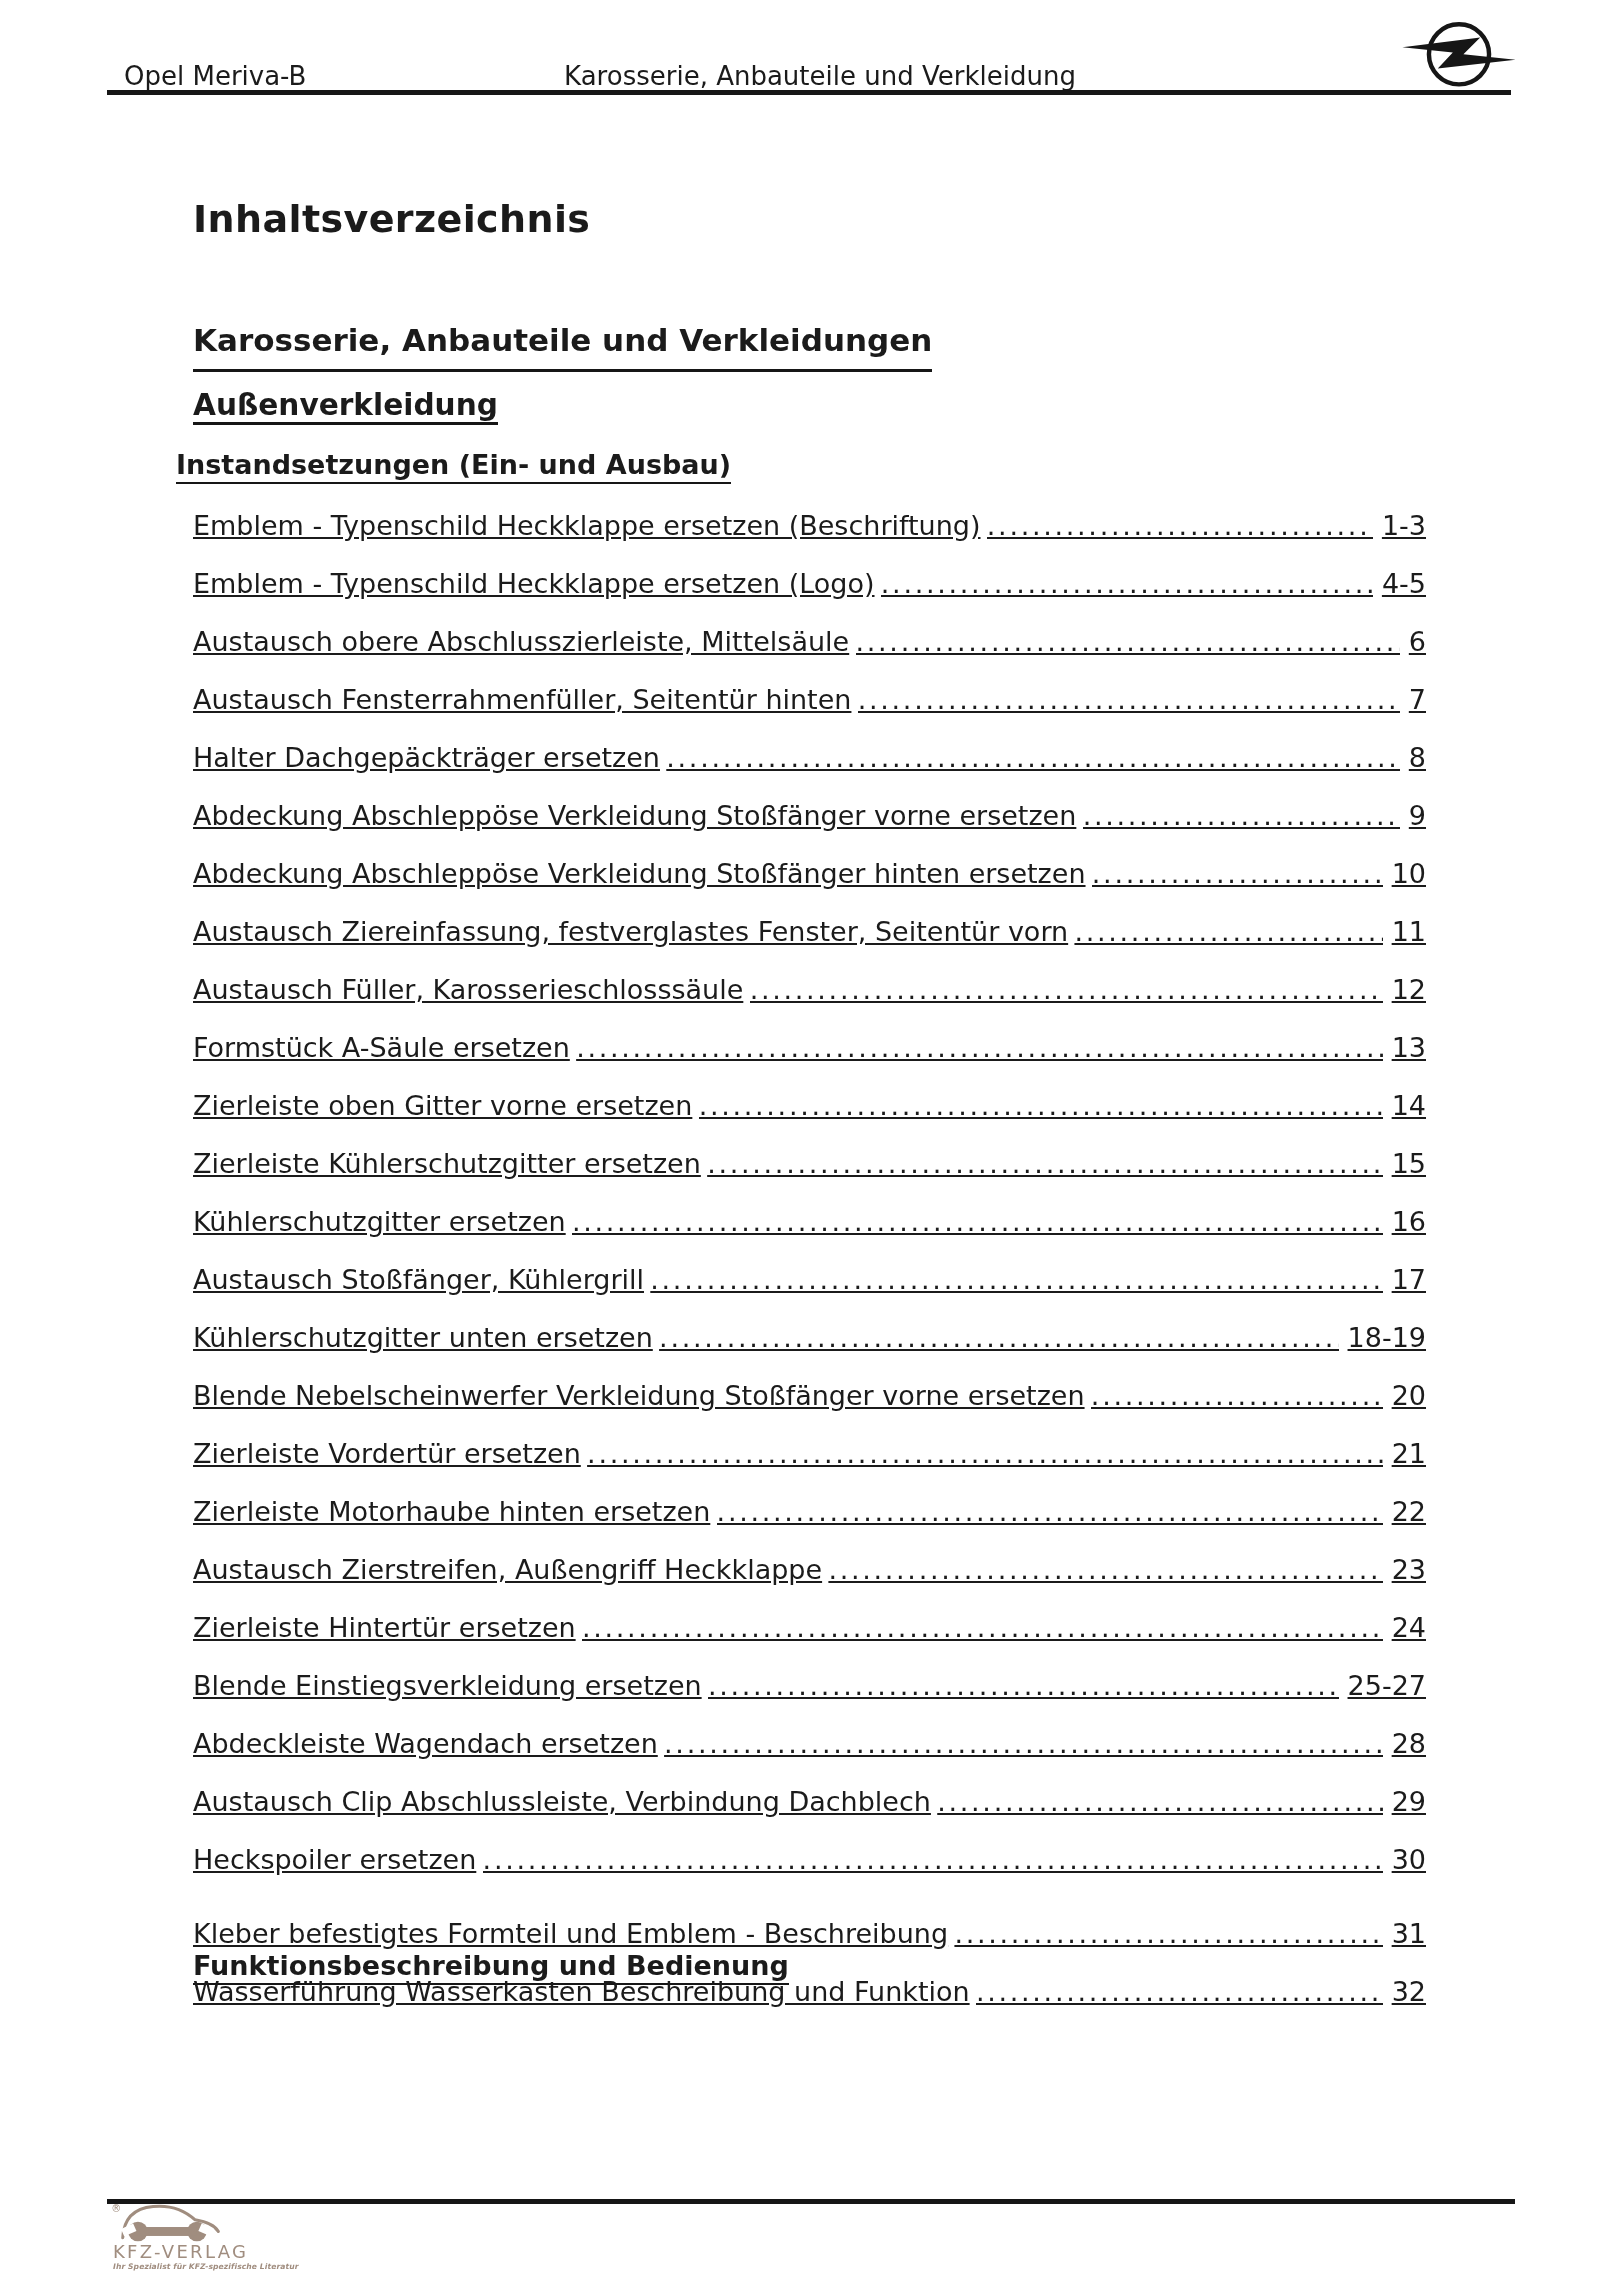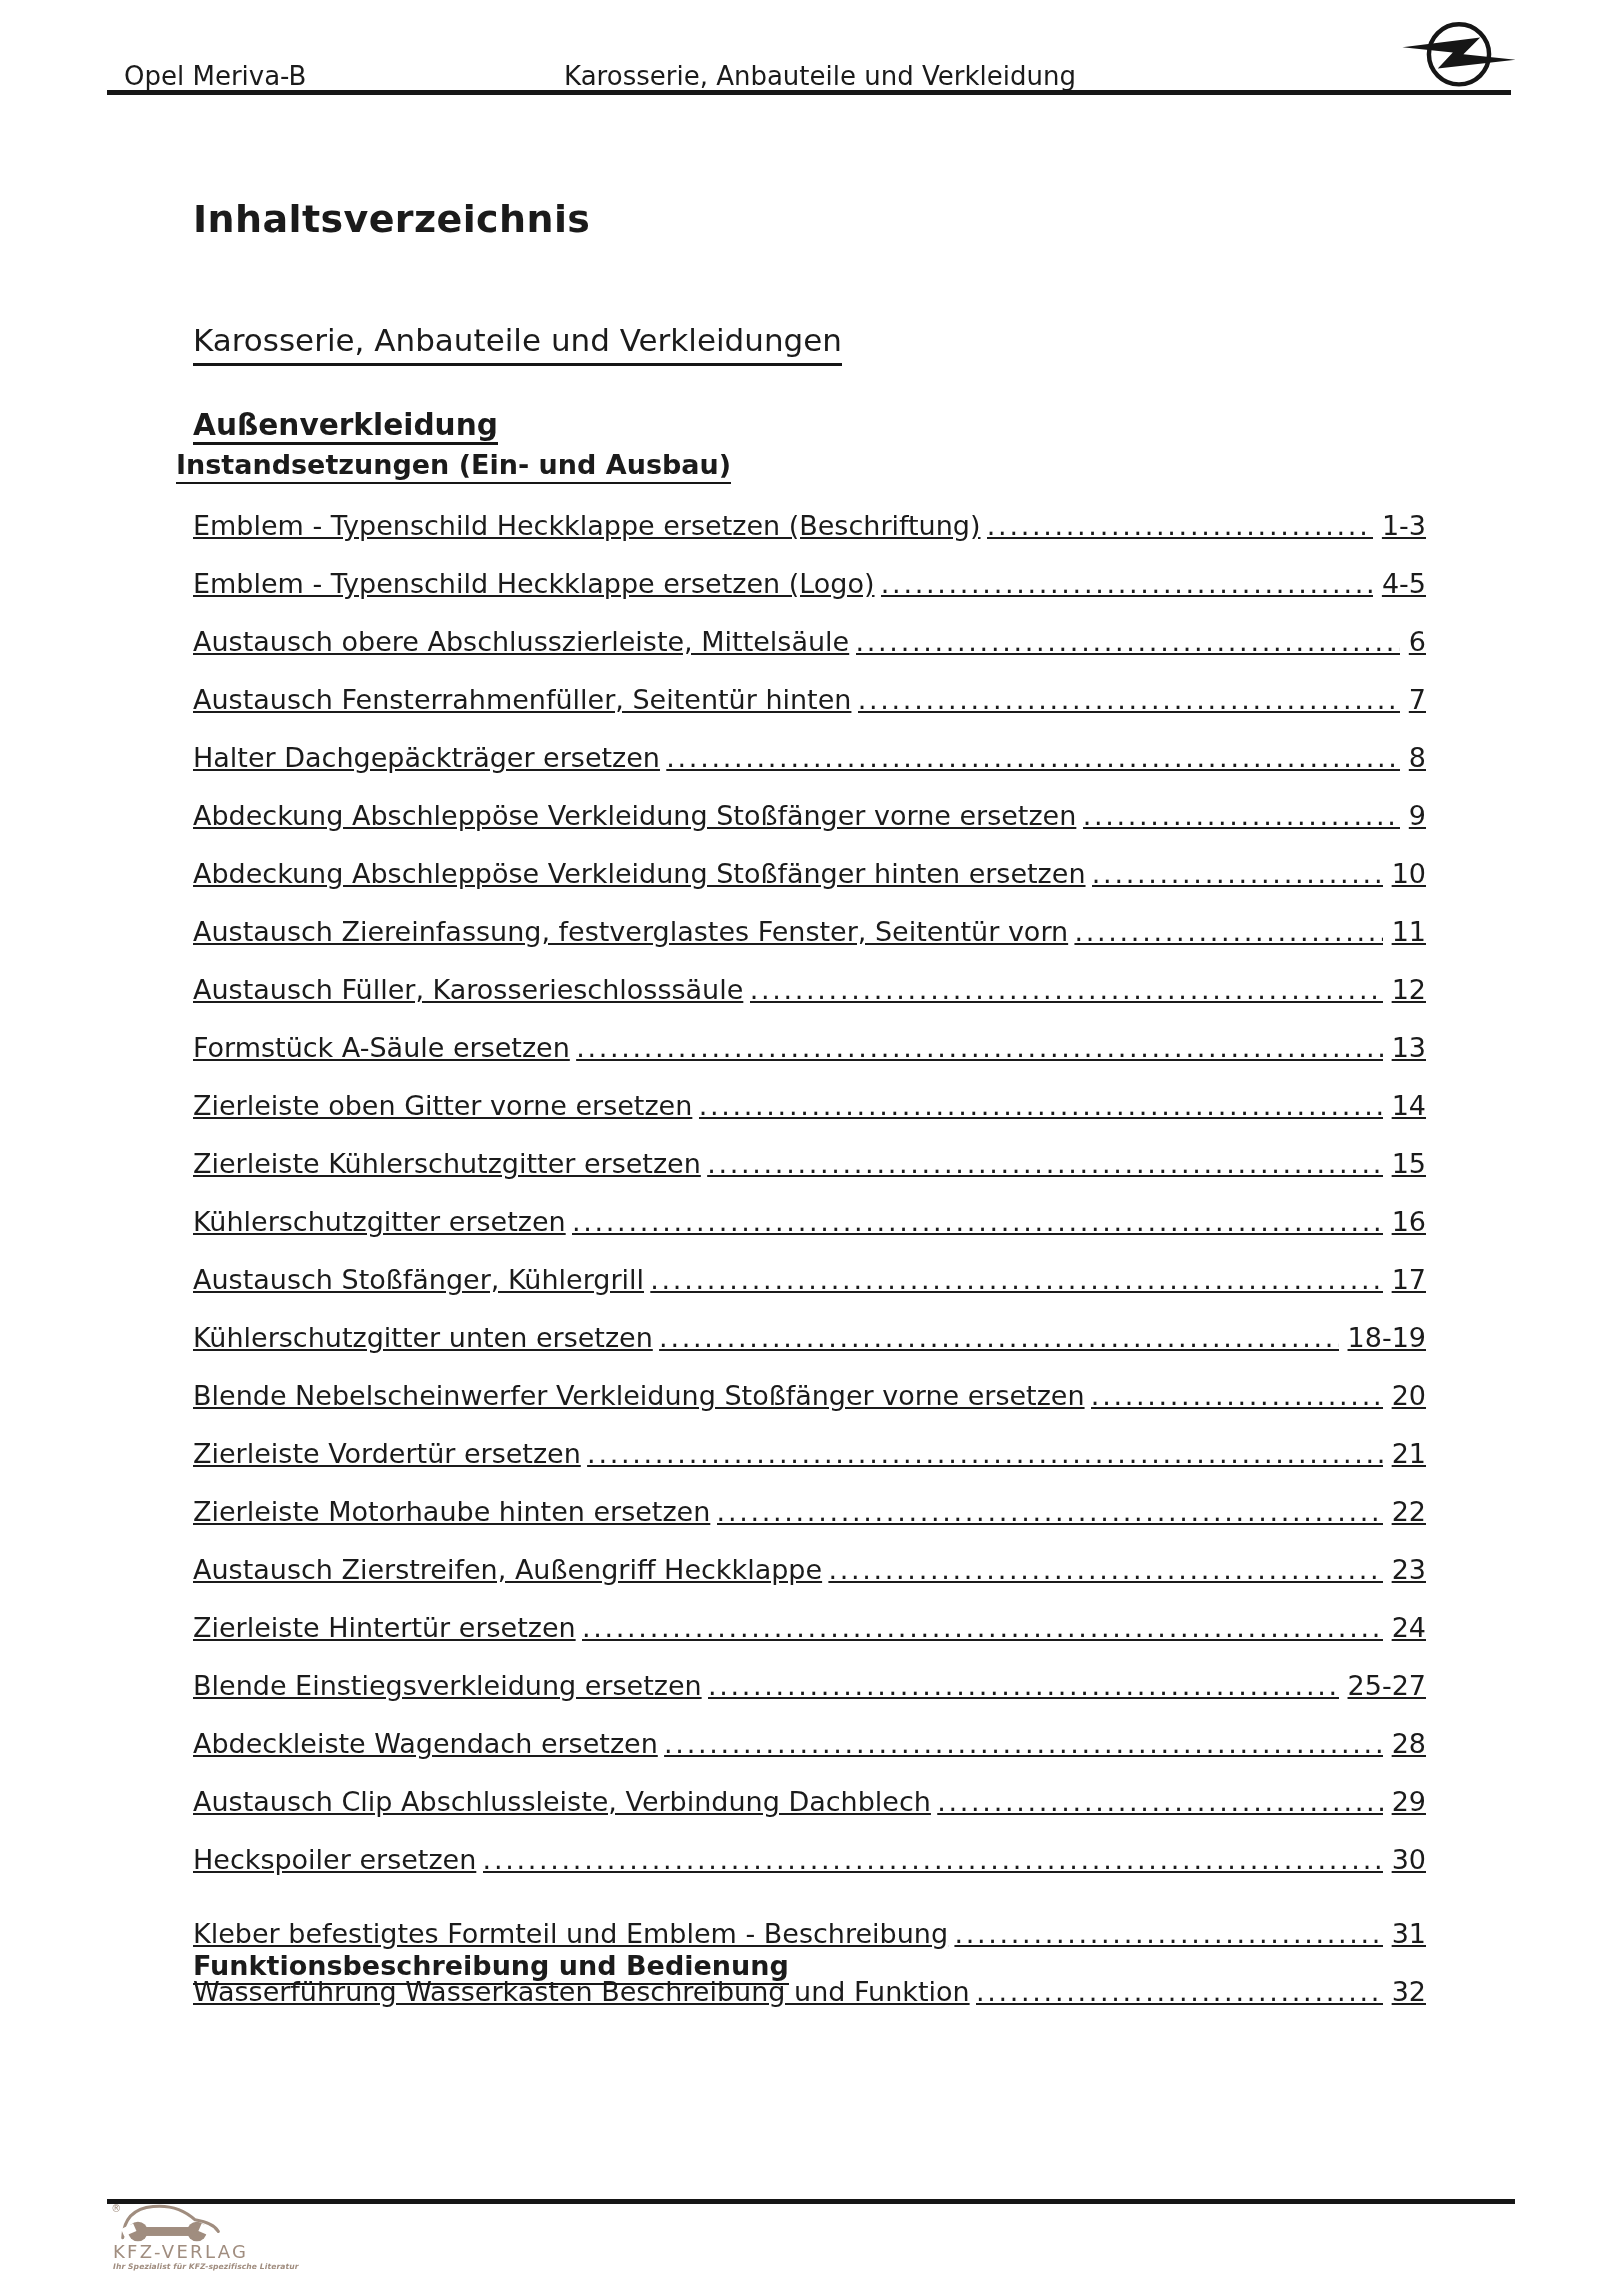--- a/index.html
+++ b/index.html
@@ -12,24 +12,24 @@
   .page { position:absolute; inset:0; }
 
   
   .header-left  { position:absolute; left:124px; top:61px; font-size:26px; white-space:nowrap; }
   .header-center{ position:absolute; left:269px; top:61px; width:1102px; text-align:center; font-size:26px; white-space:nowrap; }
   .header-rule  { position:absolute; left:107px; top:90px; width:1404px; height:4.5px; background:var(--rule,#161616); }
   .opel-logo    { position:absolute; left:1400px; top:10.7px; width:118px; height:84px; }
 
   
   .doc-title { position:absolute; left:193px; top:197px; font-size:38px; font-weight:bold; letter-spacing:0.4px; }
-  .h-main  { position:absolute; left:193px; top:324px; font-size:31px; font-weight:normal; line-height:32px;
-             border-bottom:3.6px solid var(--rule,#161616); padding-bottom:7px; white-space:nowrap; }
+  .h-main  { position:absolute; left:193px; top:324px; font-size:31px; font-weight:bold; line-height:32px;
+             border-bottom:3.6px solid var(--rule,#161616); padding-bottom:13px; white-space:nowrap; }
   .h-sub   { position:absolute; left:193px; top:390px; font-size:29.6px; font-weight:bold; line-height:30px;
-             border-bottom:3.6px solid var(--rule,#161616); padding-bottom:1.8px; white-space:nowrap;margin-top:20px; }
+             border-bottom:3.6px solid var(--rule,#161616); padding-bottom:1.8px; white-space:nowrap; }
   .h-group { position:absolute; left:176px; top:451px; font-size:27px; font-weight:bold; line-height:28px;
              border-bottom:2.7px solid var(--rule,#161616); padding-bottom:2.7px; white-space:nowrap; }
   .h-group2{ position:absolute; left:193px; top:1952px; font-size:27px; font-weight:bold; line-height:28px;
              border-bottom:2.7px solid var(--rule,#161616); padding-bottom:2.7px; white-space:nowrap; }
 
   
   .toc-list  { position:absolute; left:193px; width:1233px;text-decoration:underline; }
   .toc-list-1{ top:510px; }
   .toc-list-2{ top:1918px; }
   .toc-row   { height:58px; display:flex; align-items:baseline; font-size:27px; }

